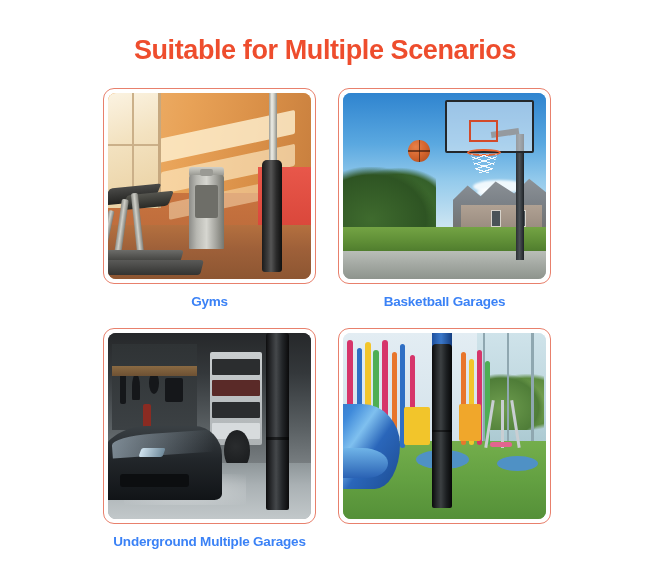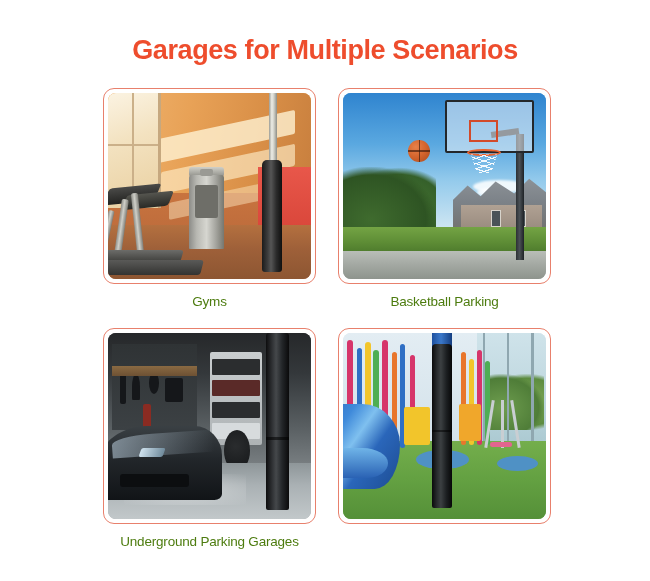--- a/index.html
+++ b/index.html
@@ -71,22 +71,22 @@
     width: 100%;
     height: 100%;
     border-radius: 8px;
     overflow: hidden;
     position: relative;
   }
 
   .card-label {
     margin-top: 9px;
     font-size: 13.5px;
-    font-weight: normal;
-    color: #4d7c0f;
+    font-weight: bold;
+    color: #3b82f6;
     letter-spacing: -0.2px;
     text-align: center;
     line-height: 17px;
     white-space: nowrap;
   }
 
   
   .scene-gym {
     background: linear-gradient(180deg, #e8a45c 0%, #dd9450 52%, #c9743f 53%, #b06338 100%);
   }
@@ -429,21 +429,21 @@
   }
   .pl-yellow {
     position: absolute; background: #f2c52b; border-radius: 2px;
   }
 </style>
 </head>
 <body>
 
 <div class="page">
 
-  <div class="page-title">Garages for Multiple Scenarios</div>
+  <div class="page-title">Suitable for Multiple Scenarios</div>
 
   <div class="grid">
 
     <div class="grid-row row1">
 
       <div class="card">
         <div class="card-frame">
           <div class="card-photo scene-gym">
             <div class="gym-wall"></div>
             <div class="sunpatch s1"></div>
@@ -513,21 +513,21 @@
               <div class="p-shorts" style="left:40%; top:59%; width:13%; height:17%; background:#f2f2f0;"></div>
               <div class="p-limb" style="left:38%; top:30%; width:4%; height:14%; transform:rotate(28deg);"></div>
               <div class="p-limb" style="left:51%; top:29%; width:4%; height:15%; transform:rotate(-24deg);"></div>
               <div class="p-limb" style="left:38%; top:73%; width:4.5%; height:14%; transform:rotate(14deg);"></div>
               <div class="p-limb" style="left:47%; top:72%; width:4.5%; height:15%; transform:rotate(-14deg);"></div>
               <div class="p-shoe" style="left:35%; top:85%; width:7%; height:5%;"></div>
               <div class="p-shoe" style="left:48%; top:86%; width:7%; height:5%; background:#7a2b1c;"></div>
             </div>
           </div>
         </div>
-        <div class="card-label">Basketball Parking</div>
+        <div class="card-label">Basketball Garages</div>
       </div>
 
     </div>
 
     <div class="grid-row row2">
 
       <div class="card">
         <div class="card-frame">
           <div class="card-photo scene-garage">
             <div class="g-backwall"></div>
@@ -547,21 +547,21 @@
             <div class="g-tire"></div>
             <div class="g-floor"></div>
             <div class="g-car"></div>
             <div class="g-car-hood"></div>
             <div class="g-car-light"></div>
             <div class="g-car-grill"></div>
             <div class="g-pole"></div>
             <div class="g-pole-seam"></div>
           </div>
         </div>
-        <div class="card-label">Underground Parking Garages</div>
+        <div class="card-label">Underground Multiple Garages</div>
       </div>
 
       <div class="card">
         <div class="card-frame">
           <div class="card-photo scene-play">
             <div class="pl-back"></div>
             <div class="pl-windows"></div>
             <div class="pl-trees"></div>
             <div class="pl-win-mull" style="right:6%;"></div>
             <div class="pl-win-mull" style="right:18%;"></div>

